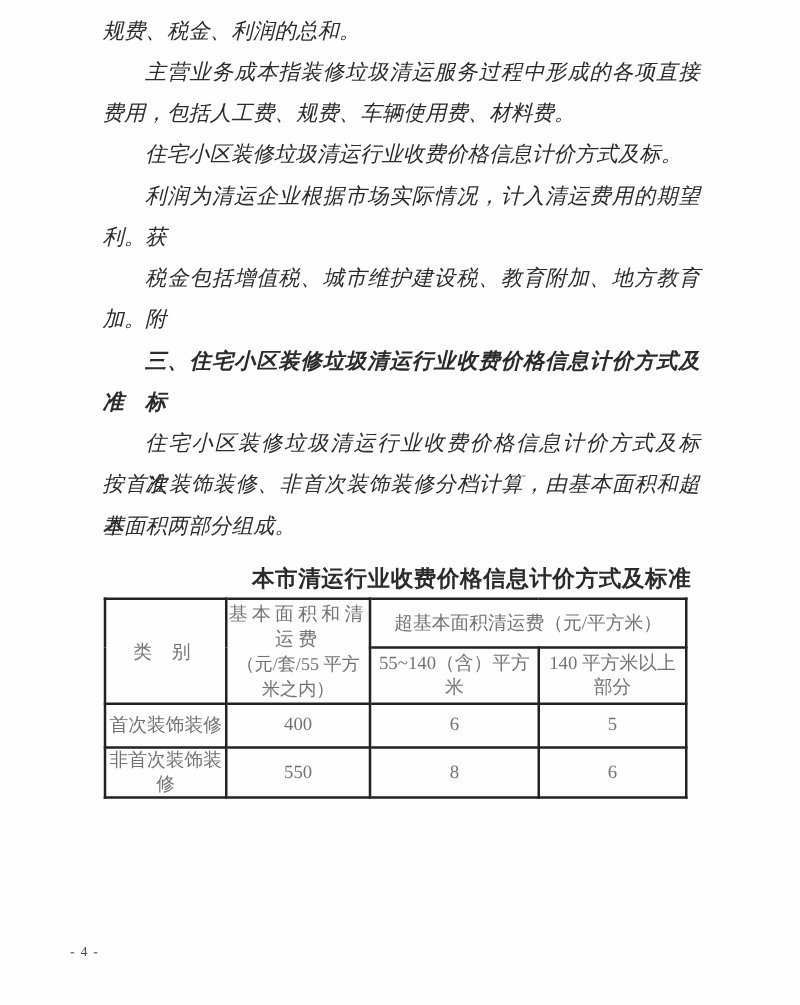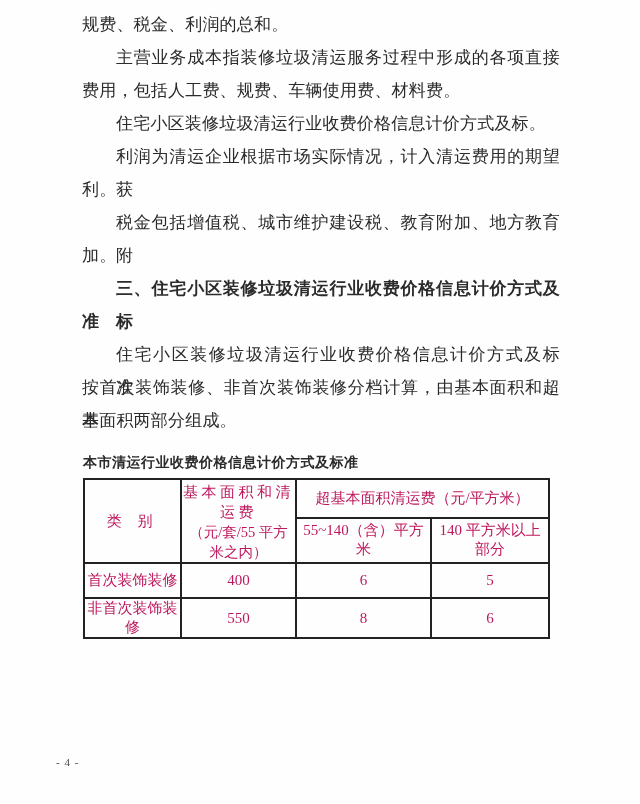--- a/index.html
+++ b/index.html
@@ -17,50 +17,51 @@
     left: 82px;
     top: 8px;
     width: 478px;
   }
   .line {
     height: 33px;
     line-height: 33px;
     font-size: 17px;
     letter-spacing: 0.2px;
     text-align: left;
+    font-style: italic;
   }
   .indent { padding-left: 34px; }
   .bold { font-weight: 700; }
   .fill { text-align: justify; text-align-last: justify; }
   .table-title {
     position: absolute;
     left: 83px;
     top: 450px;
     width: 470px;
     height: 26px;
     line-height: 26px;
-    text-align: left;
-    font-size: 14px;
+    text-align: right;
+    font-size: 18px;
     font-weight: 700;
     letter-spacing: 0.5px;
   }
   table.fee-table {
     position: absolute;
     left: 83px;
     top: 478px;
     width: 465px;
     border-collapse: collapse;
     table-layout: fixed;
   }
   table.fee-table td {
     border: 2px solid #222;
     text-align: center;
     vertical-align: middle;
     font-size: 15px;
-    color: #be185d;
+    color: #737373;
     padding: 0;
   }
   .hdr-cat { letter-spacing: 6px; padding-left: 6px; }
   .hdr-basic-1 { letter-spacing: 3.5px; display: block; line-height: 20px; margin-top: 2px; }
   .hdr-basic-2 { letter-spacing: 0; display: block; line-height: 20px; font-size: 14.5px; font-family: Liberation Serif, serif; }
   .num {
     font-family: Liberation Serif, serif;
     font-size: 17px;
     color: #1f1f1f;
   }

